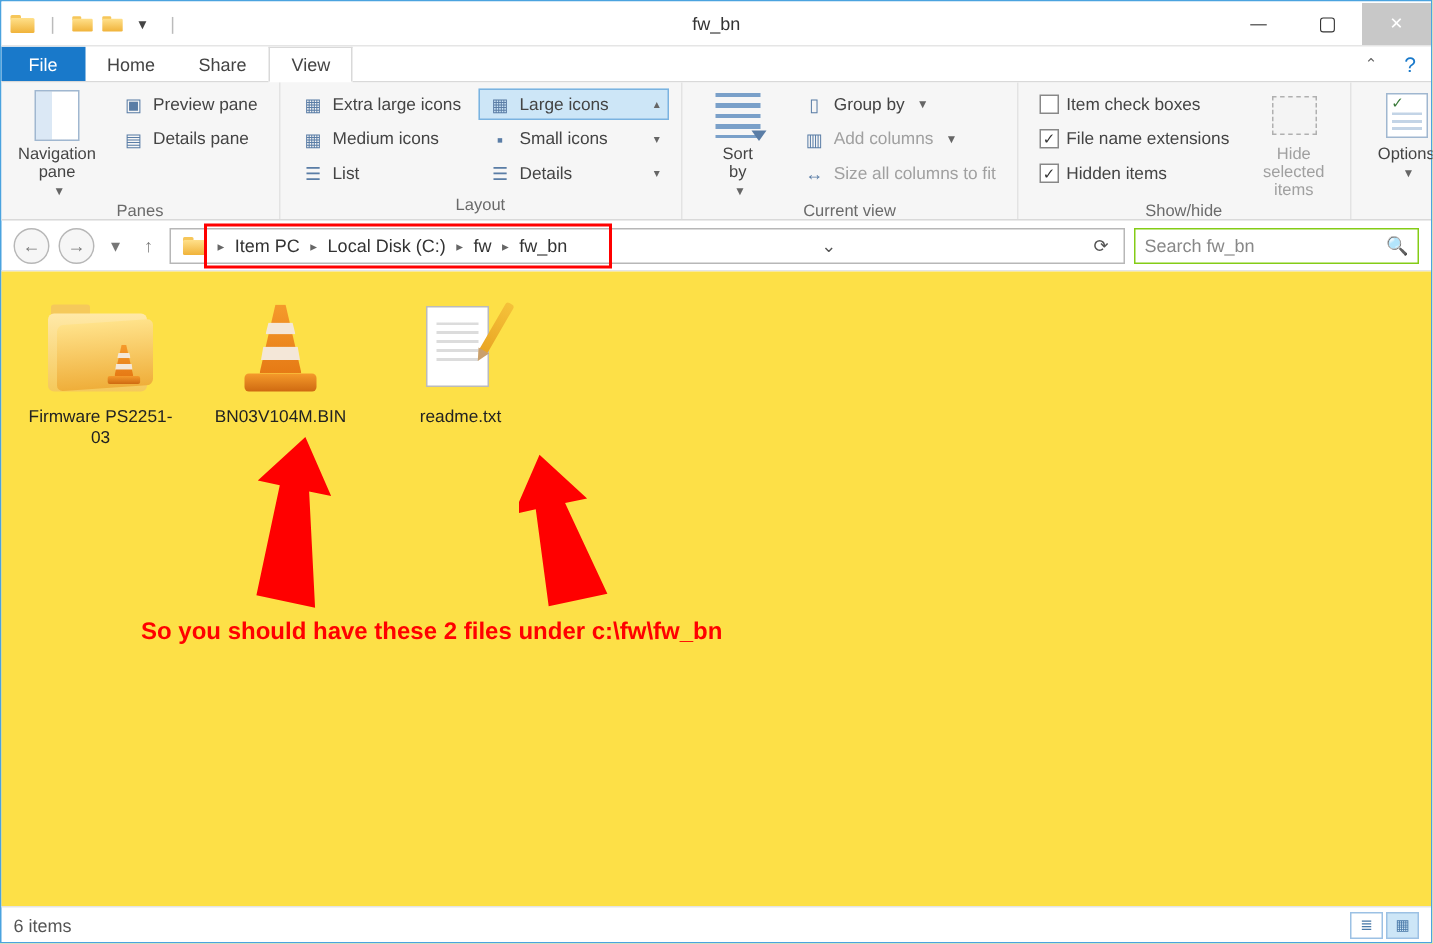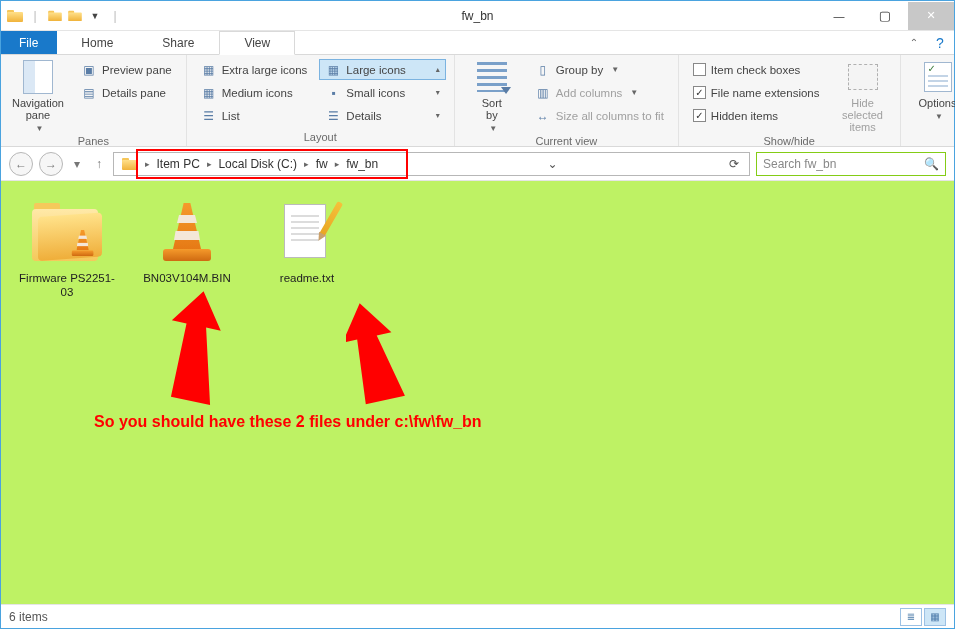--- a/index.html
+++ b/index.html
@@ -13,21 +13,21 @@
 .titlebar .title { position: absolute; left: 0; right: 0; text-align: center; font-size: 12px; color: #333; pointer-events: none; }
 .titlebar .winbtns { margin-left: auto; display: flex; }
 .titlebar .winbtn { width: 46px; height: 28px; display: flex; align-items: center; justify-content: center; font-size: 11px; color: #333; }
 .titlebar .winbtn.close { background: #c8c8c8; color: #fff; }
 .folder-glyph { width: 16px; height: 13px; position: relative; }
 .folder-glyph::before { content: ""; position: absolute; top: 1px; left: 0; width: 7px; height: 3px; background: #f6c659; border-radius: 1px 1px 0 0; }
 .folder-glyph::after { content: ""; position: absolute; top: 3px; left: 0; right: 0; bottom: 0; background: linear-gradient(#ffe08a,#f0b33a); border-radius: 1px; }
 
 
 .ribbon-tabs { height: 24px; display: flex; align-items: stretch; background: #fff; border-bottom: 1px solid #d9d9d9; }
-.ribbon-tabs .tab { padding: 0 24px; font-size: 12px; color: #444; display: flex; align-items: center; border-right: 1px solid transparent; }
+.ribbon-tabs .tab { padding: 0 14px; font-size: 12px; color: #444; display: flex; align-items: center; border-right: 1px solid transparent; }
 .ribbon-tabs .tab.file { background: #1979ca; color: #fff; padding: 0 18px; }
 .ribbon-tabs .tab.active { border: 1px solid #d9d9d9; border-bottom: 1px solid #fff; background: #fff; margin-bottom: -1px; }
 .ribbon-tabs .spacer { flex: 1; }
 .ribbon-tabs .help { width: 28px; display: flex; align-items: center; justify-content: center; color: #1979ca; font-size: 14px; }
 .ribbon-tabs .collapse { width: 24px; display: flex; align-items: center; justify-content: center; color: #666; font-size: 10px; }
 
 
 .ribbon { height: 92px; background: #f6f6f6; border-bottom: 1px solid #d9d9d9; display: flex; }
 .group { border-right: 1px solid #e3e3e3; padding: 4px 8px 0 8px; display: flex; flex-direction: column; }
 .group .gbody { flex: 1; display: flex; align-items: flex-start; gap: 8px; }
@@ -50,21 +50,21 @@
 .navbtn.small { border: none; border-radius: 0; width: 16px; background: transparent; }
 .addrbox { flex: 1; height: 24px; border: 1px solid #b7b7b7; display: flex; align-items: center; padding: 0 4px; position: relative; }
 .addrbox .seg { font-size: 12px; color: #333; padding: 0 4px; display: flex; align-items: center; gap: 4px; }
 .addrbox .chev { font-size: 9px; color: #666; padding: 0 3px; }
 .addrbox .highlight { position: absolute; left: 22px; top: -4px; height: 30px; border: 2px solid #ff0000; pointer-events: none; }
 .addrbox .refresh, .addrbox .dd { margin-left: auto; font-size: 12px; color: #555; padding: 0 6px; }
 .searchbox { width: 190px; height: 24px; border: 1px solid #84cc16; display: flex; align-items: center; padding: 0 6px; font-size: 12px; color: #888; }
 .searchbox .mag { margin-left: auto; color: #666; }
 
 
-.content { flex: 1; background: #bef264; position: relative; overflow: hidden; }
+.content { flex: 1; background: #fde047; position: relative; overflow: hidden; }
 .items { display: flex; gap: 24px; padding: 14px 18px; align-items: flex-start; }
 .fileitem { width: 96px; text-align: center; font-size: 11.5px; color: #222; }
 .fileitem .icon { width: 80px; height: 72px; margin: 0 auto 4px; display: flex; align-items: center; justify-content: center; }
 .fileitem .name { word-wrap: break-word; line-height: 1.25; }
 
 
 .cone { position: relative; width: 56px; height: 60px; }
 .cone .body { position: absolute; left: 14px; top: 2px; width: 28px; height: 46px; background: linear-gradient(#f59a2b,#e67a15); clip-path: polygon(38% 0, 62% 0, 100% 100%, 0 100%); border-radius: 3px 3px 0 0; }
 .cone .stripe1 { position: absolute; left: 18px; top: 14px; width: 20px; height: 8px; background: #f4e7d8; clip-path: polygon(10% 0, 90% 0, 100% 100%, 0 100%); }
 .cone .stripe2 { position: absolute; left: 15px; top: 30px; width: 26px; height: 9px; background: #f4e7d8; clip-path: polygon(6% 0, 94% 0, 100% 100%, 0 100%); }

